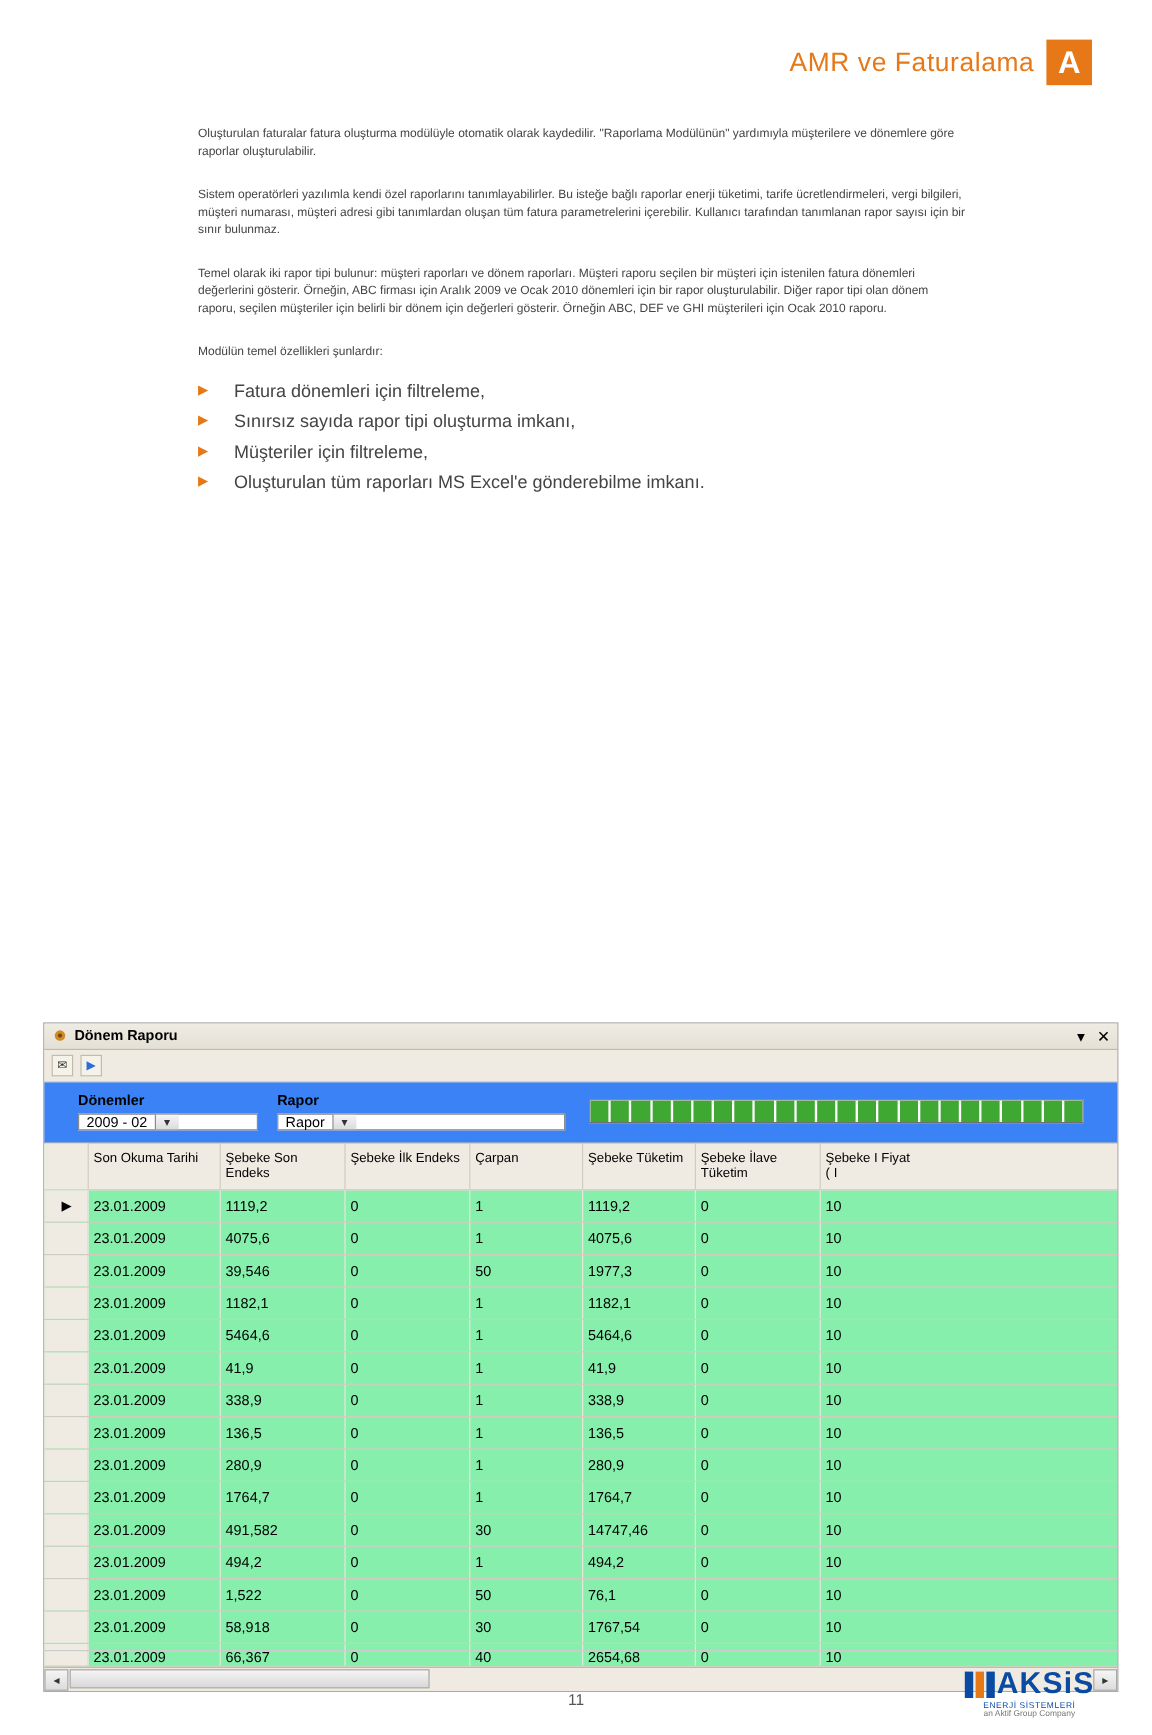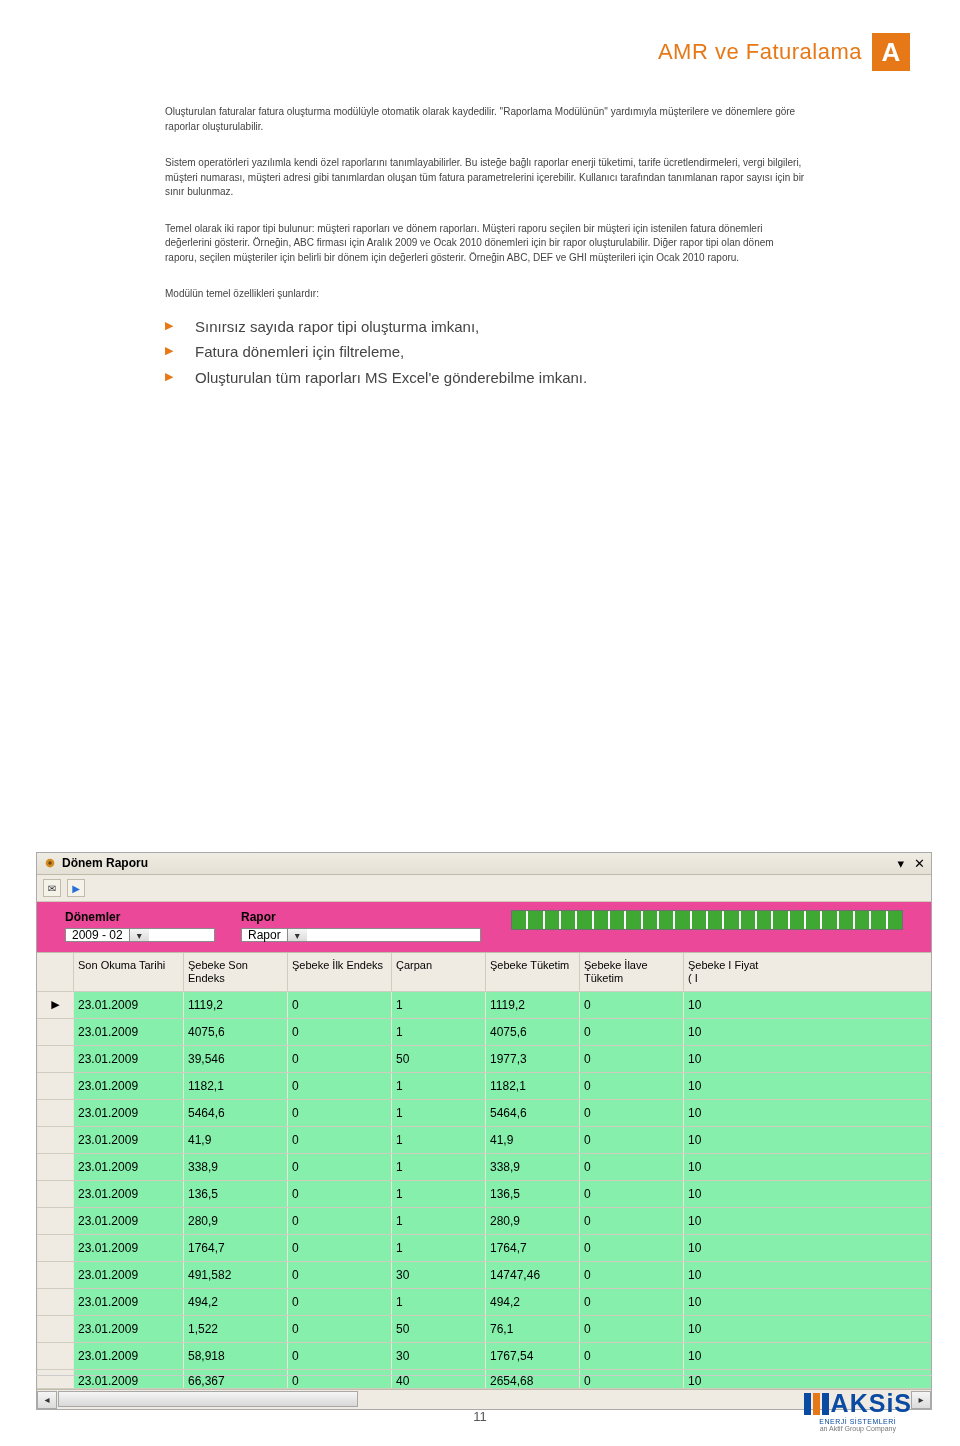--- a/index.html
+++ b/index.html
@@ -122,25 +122,25 @@
     border: 1px solid #c0bcac;
     background: #f5f2ea;
     display: flex; align-items: center; justify-content: center;
     font-size: 10px;
     cursor: pointer;
   }
   .play { color: #2a6fd6; }
 
   .filters {
     display: flex;
-    gap: 26px;
+    gap: 16px;
     padding: 8px 28px 10px 28px;
-    background: #ec4899;
+    background: #3b82f6;
     border-bottom: 1px solid #c0bcac;
-    align-items: flex-start;
+    align-items: center;
   }
   .filter-col label {
     font-size: 12px;
     font-weight: bold;
     color: #000;
     display: block;
     margin-bottom: 4px;
   }
   .dropdown {
     display: flex;
@@ -272,22 +272,23 @@
   <span class="header-title">AMR ve Faturalama</span>
   <span class="header-badge">A</span>
 </div>
 
 <div class="content">
   <p class="para">Oluşturulan faturalar fatura oluşturma modülüyle otomatik olarak kaydedilir. "Raporlama Modülünün" yardımıyla müşterilere ve dönemlere göre raporlar oluşturulabilir.</p>
   <p class="para">Sistem operatörleri yazılımla kendi özel raporlarını tanımlayabilirler. Bu isteğe bağlı raporlar enerji tüketimi, tarife ücretlendirmeleri, vergi bilgileri, müşteri numarası, müşteri adresi gibi tanımlardan oluşan tüm fatura parametrelerini içerebilir. Kullanıcı tarafından tanımlanan rapor sayısı için bir sınır bulunmaz.</p>
   <p class="para">Temel olarak iki rapor tipi bulunur: müşteri raporları ve dönem raporları. Müşteri raporu seçilen bir müşteri için istenilen fatura dönemleri değerlerini gösterir. Örneğin, ABC firması için Aralık 2009 ve Ocak 2010 dönemleri için bir rapor oluşturulabilir. Diğer rapor tipi olan dönem raporu, seçilen müşteriler için belirli bir dönem için değerleri gösterir. Örneğin ABC, DEF ve GHI müşterileri için Ocak 2010 raporu.</p>
   <p class="para" style="margin-bottom:12px">Modülün temel özellikleri şunlardır:</p>
   <ul class="bullets">
+    <li>Fatura dönemleri için filtreleme,</li>
     <li>Sınırsız sayıda rapor tipi oluşturma imkanı,</li>
-    <li>Fatura dönemleri için filtreleme,</li>
+    <li>Müşteriler için filtreleme,</li>
     <li>Oluşturulan tüm raporları MS Excel'e gönderebilme imkanı.</li>
   </ul>
 </div>
 
 <div class="shot">
   <div class="shot-titlebar">
     <div class="left">
       <span class="title-icon">
         <svg viewBox="0 0 16 16">
             <circle cx="8" cy="8" r="5" fill="#d48a23"></circle>

